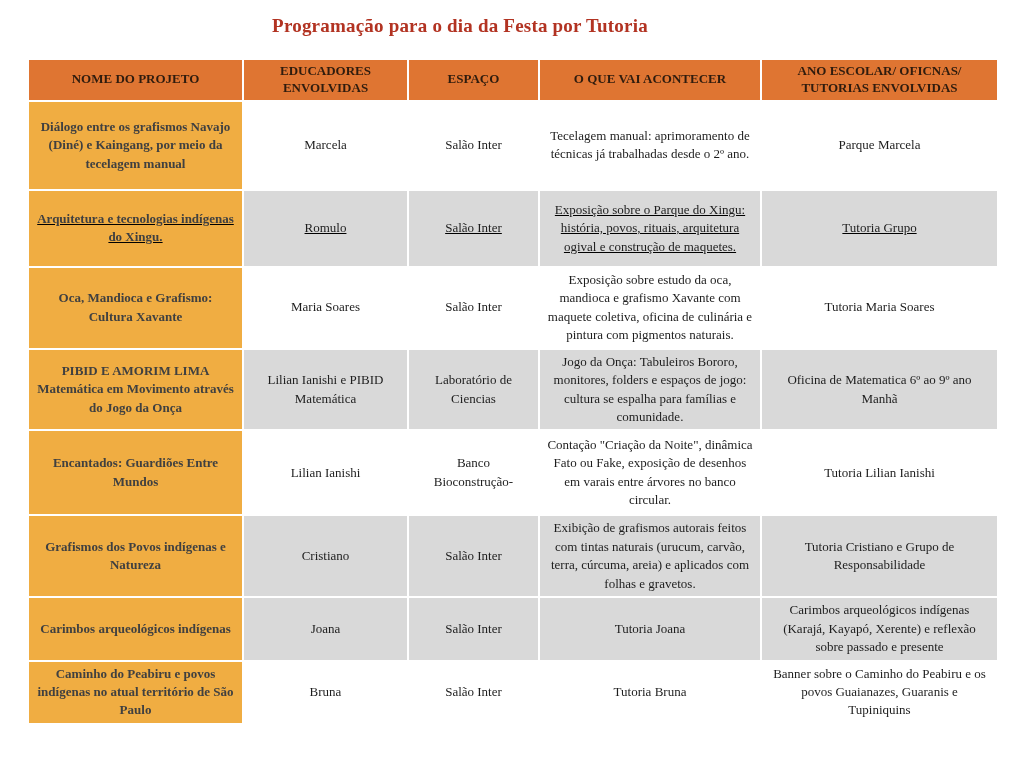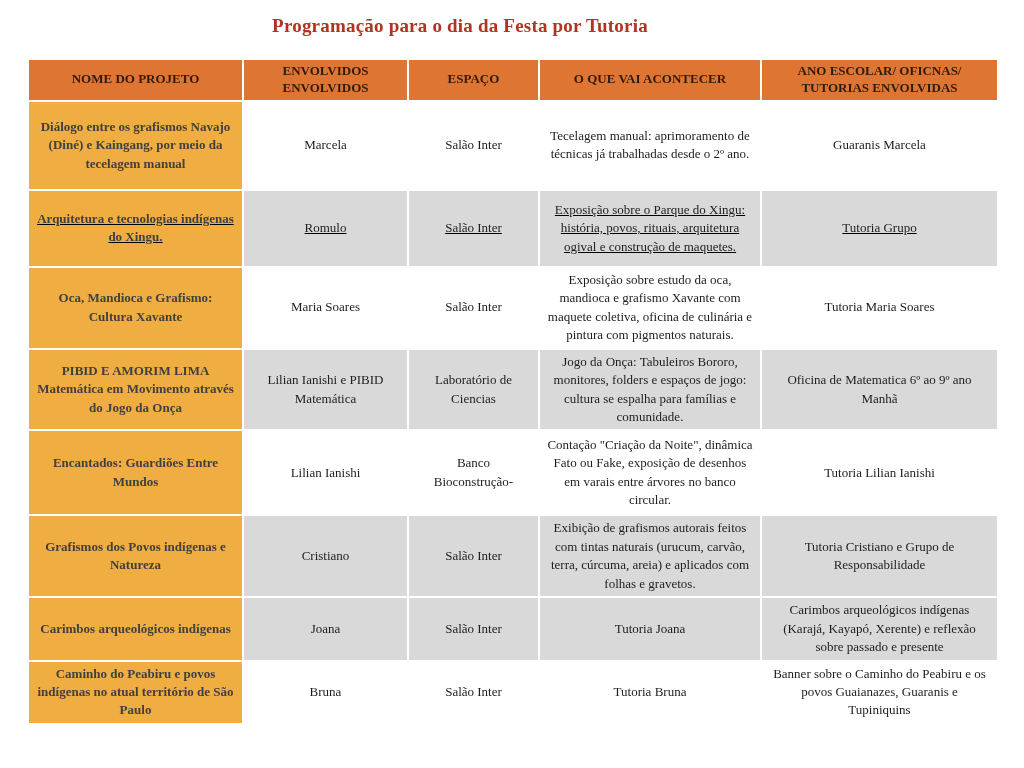--- a/index.html
+++ b/index.html
@@ -72,33 +72,33 @@
     <colgroup>
       <col style="width:215px">
       <col style="width:165px">
       <col style="width:131px">
       <col style="width:222px">
       <col style="width:237px">
     </colgroup>
     <thead>
       <tr>
         <th>NOME DO PROJETO</th>
-        <th>ENVOLVIDOS ENVOLVIDOS</th>
+        <th>EDUCADORES ENVOLVIDAS</th>
         <th>ESPAÇO</th>
         <th>O QUE VAI ACONTECER</th>
         <th>ANO ESCOLAR/ OFICNAS/ TUTORIAS ENVOLVIDAS</th>
       </tr>
     </thead>
     <tbody>
       <tr class="r0 shade-white">
         <td class="project">Diálogo entre os grafismos Navajo (Diné) e Kaingang, por meio da tecelagem manual</td>
         <td class="plain">Marcela</td>
         <td class="plain">Salão Inter</td>
         <td class="plain">Tecelagem manual: aprimoramento de técnicas já trabalhadas desde o 2º ano.</td>
-        <td class="plain">Guaranis Marcela</td>
+        <td class="plain">Parque Marcela</td>
       </tr>
       <tr class="r1 shade-gray">
         <td class="project">Arquitetura e tecnologias indígenas do Xingu.</td>
         <td class="plain">Romulo</td>
         <td class="plain">Salão Inter</td>
         <td class="plain">Exposição sobre o Parque do Xingu: história, povos, rituais, arquitetura ogival e construção de maquetes.</td>
         <td class="plain">Tutoria Grupo</td>
       </tr>
       <tr class="r2 shade-white">
         <td class="project">Oca, Mandioca e Grafismo: Cultura Xavante</td>

